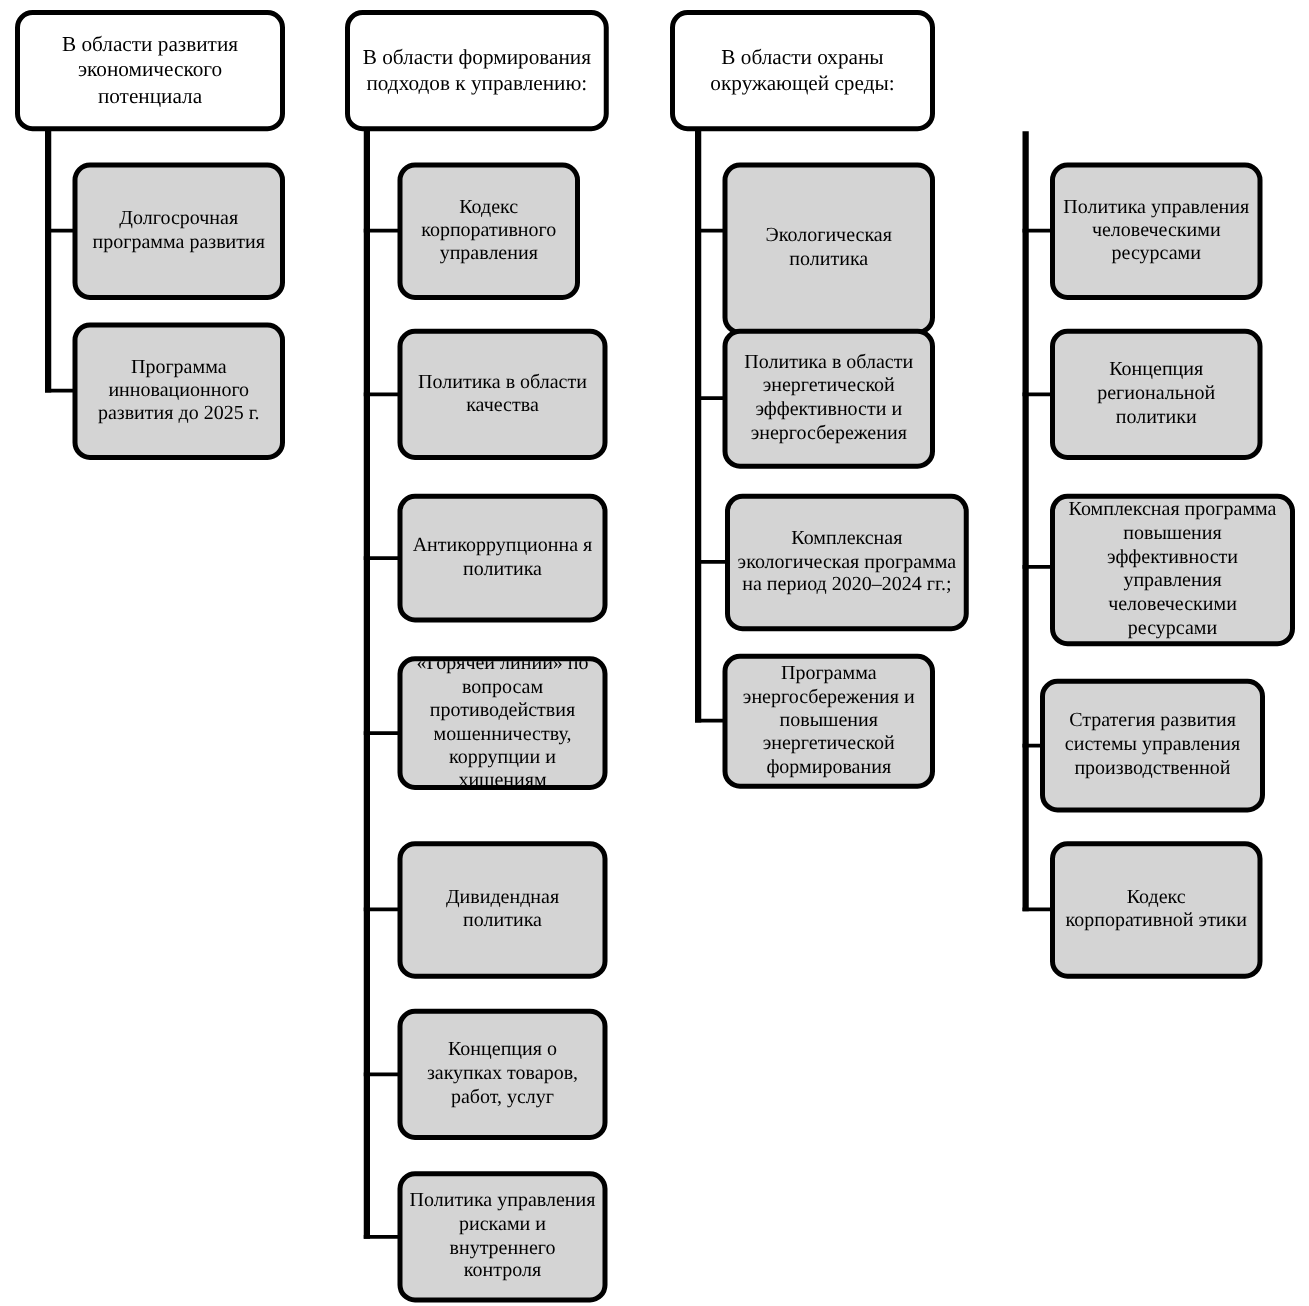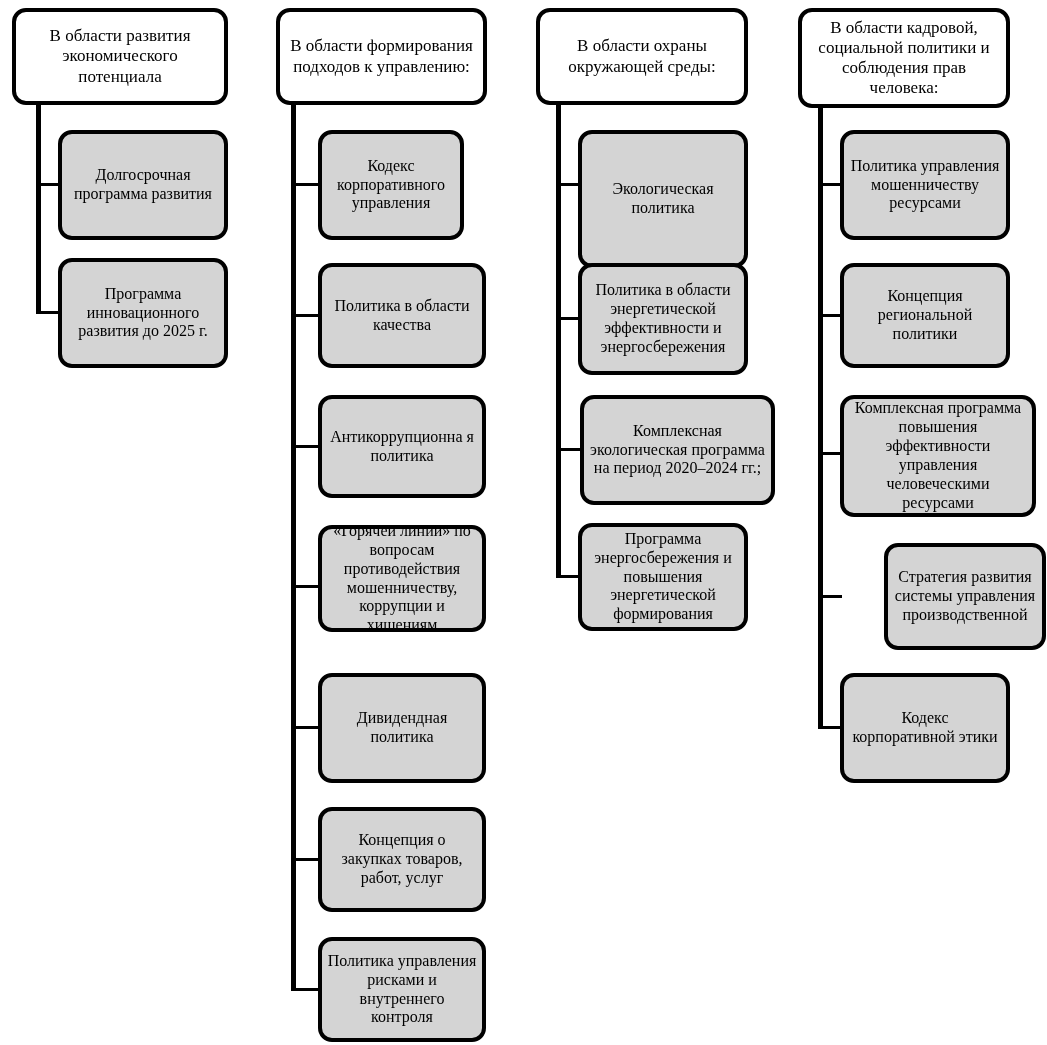--- a/index.html
+++ b/index.html
@@ -90,20 +90,19 @@
   <div class="box child" style="left:318px;top:673px;width:168px;height:110px">Дивидендная политика</div>
   <div class="box child" style="left:318px;top:807px;width:168px;height:105px">Концепция о закупках товаров, работ, услуг</div>
   <div class="box child" style="left:318px;top:937px;width:168px;height:105px">Политика управления рисками и внутреннего контроля</div>
 
   <div class="box header" style="left:536px;top:8px;width:212px;height:97px">В области охраны окружающей среды:</div>
   <div class="box child" style="left:578px;top:130px;width:170px;height:138px">Экологическая политика</div>
   <div class="box child" style="left:578px;top:263px;width:170px;height:112px">Политика в области энергетической эффективности и энергосбережения</div>
   <div class="box child" style="left:580px;top:395px;width:195px;height:110px">Комплексная экологическая программа на период 2020–2024 гг.;</div>
   <div class="box child" style="left:578px;top:523px;width:170px;height:108px">Программа энергосбережения и повышения энергетической формирования</div>
 
-  <div class="box header" style="left:798px;top:8px;width:212px;height:100px">В области кадровой, социальной политики и соблюдения прав человека:</div>
-  <div class="box child" style="left:840px;top:130px;width:170px;height:110px">Политика управления мошенничеству ресурсами</div>
+  <div class="box child" style="left:840px;top:130px;width:170px;height:110px">Политика управления человеческими ресурсами</div>
   <div class="box child" style="left:840px;top:263px;width:170px;height:105px">Концепция региональной политики</div>
   <div class="box child" style="left:840px;top:395px;width:196px;height:122px">Комплексная программа повышения эффективности управления человеческими ресурсами</div>
-  <div class="box child" style="left:884px;top:543px;width:162px;height:107px">Стратегия развития системы управления производственной</div>
+  <div class="box child" style="left:832px;top:543px;width:180px;height:107px">Стратегия развития системы управления производственной</div>
   <div class="box child" style="left:840px;top:673px;width:170px;height:110px">Кодекс корпоративной этики</div>
 
 </div>
 
 </body></html>

